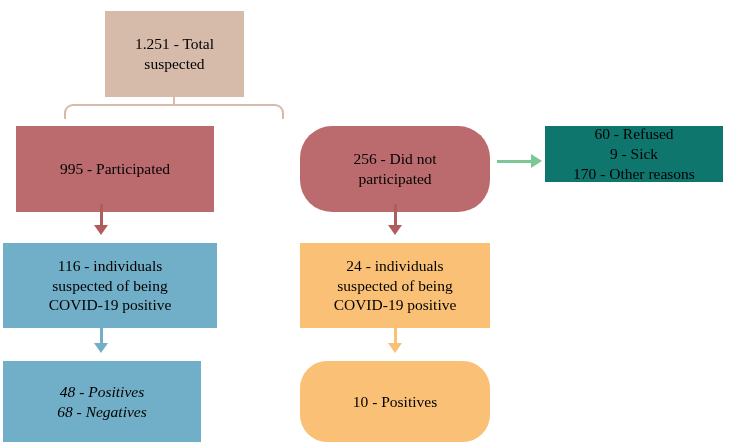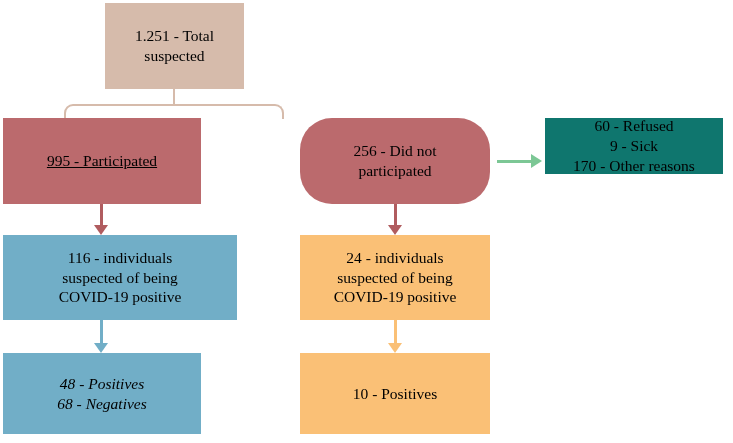--- a/index.html
+++ b/index.html
@@ -19,38 +19,39 @@
     position: absolute;
     box-sizing: border-box;
     display: flex;
     align-items: center;
     justify-content: center;
     text-align: center;
     color: #000000;
     font-size: 15.5px;
     line-height: 1.28;
     padding: 2px 6px;
+    margin-top: 8px;
   }
   .node .lines {
     width: 100%;
   }
   .node .ln {
     display: block;
     white-space: nowrap;
   }
 
   
   #node-total        { left: 105px; top: 3px;   width: 139px; height: 86px;  background: #D6BBAB; }
-  #node-participated { left: 3px;   top: 118px; width: 198px; height: 86px;  background: #BB6A6D; text-decoration: underline; }
+  #node-participated { left: 16px;   top: 118px; width: 198px; height: 86px;  background: #BB6A6D; }
   #node-notpart      { left: 300px; top: 118px; width: 190px; height: 86px;  background: #BB6A6D; border-radius: 32px; }
   #node-reasons      { left: 545px; top: 118px; width: 178px; height: 56px;  background: #0f766e; }
-  #node-suspleft     { left: 3px;   top: 235px; width: 234px; height: 85px;  background: #71AEC7; }
+  #node-suspleft     { left: 3px;   top: 235px; width: 214px; height: 85px;  background: #71AEC7; }
   #node-suspright    { left: 300px; top: 235px; width: 190px; height: 85px;  background: #FAC076; }
   #node-resleft      { left: 3px;   top: 353px; width: 198px; height: 81px;  background: #71AEC7; font-style: italic; }
-  #node-resright     { left: 300px; top: 353px; width: 190px; height: 81px;  background: #FAC076; }
+  #node-resright     { left: 300px; top: 353px; width: 190px; height: 81px;  background: #FAC076; border-radius: 27px; }
 
   
   .conn { position: absolute; }
 
   
   #conn-split-stem {
     left: 173px; top: 89px; width: 2px; height: 16px;
     background: #D6BBAB;
   }
   #conn-split-bar {

